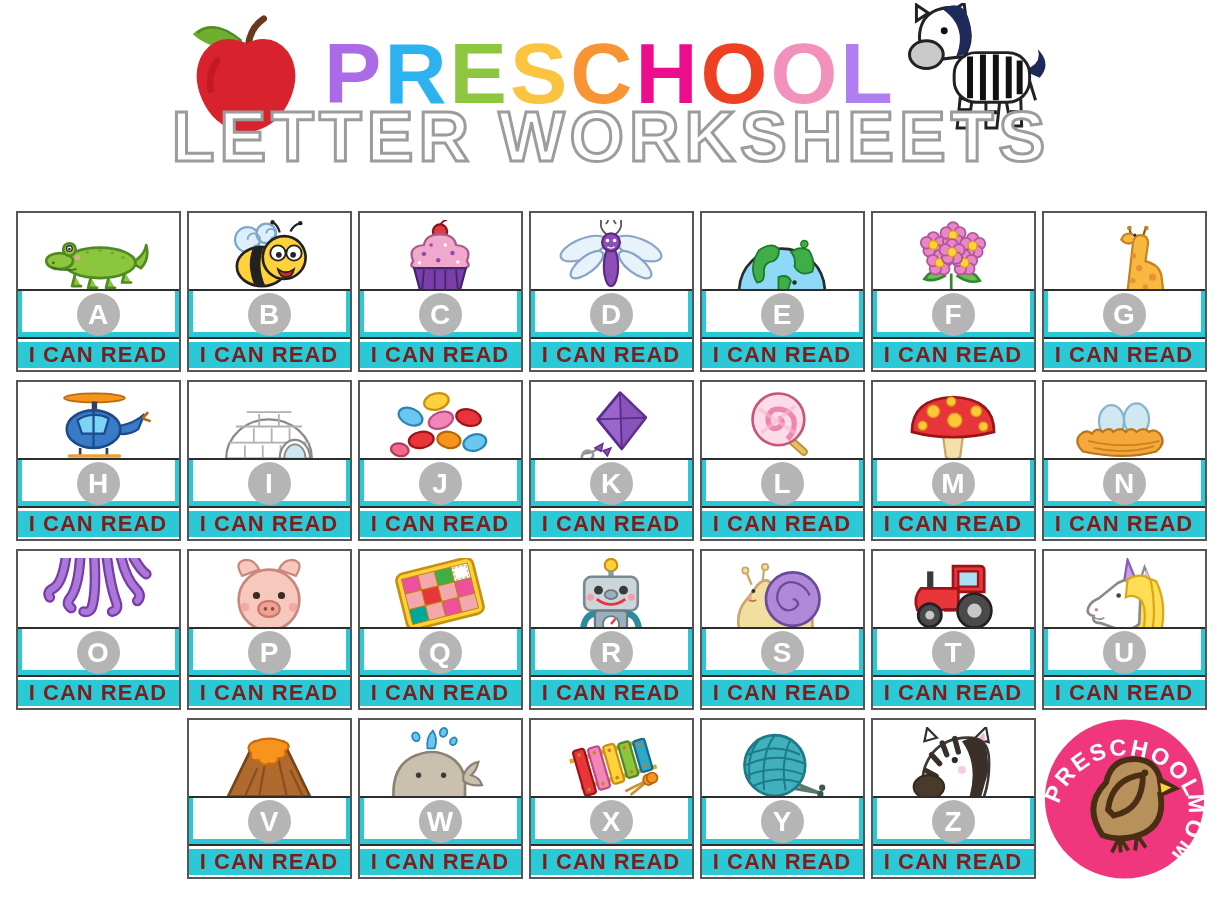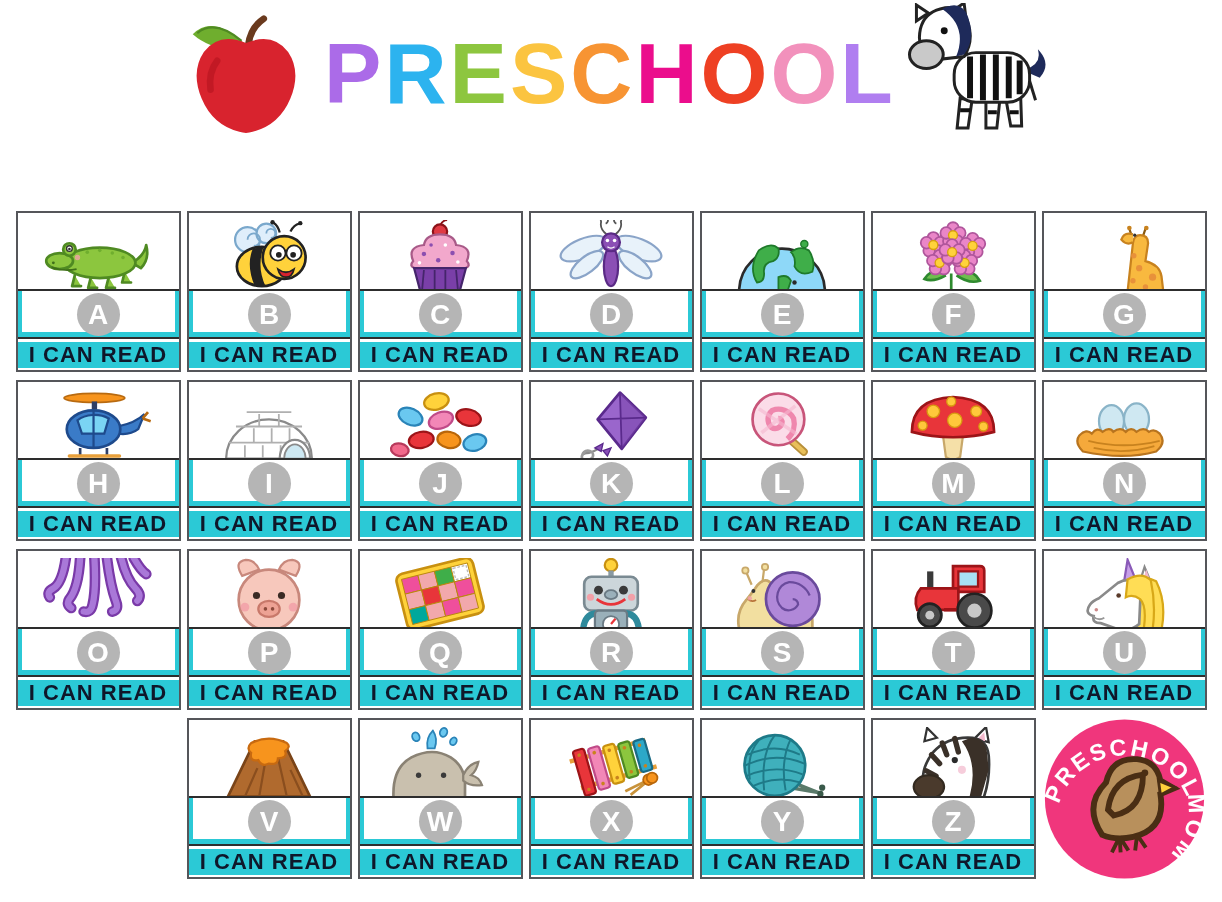--- a/index.html
+++ b/index.html
@@ -31,21 +31,21 @@
     position:absolute;left:4px;right:4px;top:0;bottom:5px;background:#fff;
     display:flex;align-items:center;justify-content:center;
   }
   .letter-circle{
     width:43px;height:43px;margin-top:6px;border-radius:50%;background:var(--circle-gray);
     color:#fff;font-weight:bold;font-size:28px;display:flex;align-items:center;justify-content:center;
   }
   .banner{
     height:31px;background:var(--teal);border-top:2px solid #2d2d2d;
     box-shadow:inset 0 3px 0 #ffffff, inset 0 -2px 0 #ffffff;
-    color:#0f172a;font-weight:bold;font-size:22px;letter-spacing:1px;
+    color:#7f1d1d;font-weight:bold;font-size:22px;letter-spacing:1px;
     display:flex;align-items:center;justify-content:center;white-space:nowrap;
   }
   .logo-cell{grid-column:7;grid-row:4;display:flex;align-items:center;justify-content:center;}
   .logo-cell svg{width:168px;height:168px;}
 </style>
 </head>
 <body>
 
 <div class="header">
   <div class="title-row">
@@ -77,20 +77,21 @@
         </g>
         <path d="M28 10 l-12 -8 l0 16 Z" fill="#fff" stroke="#222" stroke-width="3"></path>
         <path d="M52 8 l12 -8 l2 16 Z" fill="#fff" stroke="#222" stroke-width="3"></path>
         <path d="M40 6 q22 -6 28 14 q6 18 -4 34 l-36 4 q-12 -14 -8 -32 q4 -16 20 -20 Z" fill="#fff" stroke="#222" stroke-width="3"></path>
         <path d="M46 4 q16 -6 22 10 q8 22 -4 38 l-8 2 q12 -30 -14 -48 Z" fill="#1e2a5a"></path>
         <ellipse cx="26" cy="52" rx="17" ry="14" fill="#c9c9c9" stroke="#222" stroke-width="3"></ellipse>
         <circle cx="44" cy="28" r="3.5" fill="#111"></circle>
       </svg>
     </div>
   </div>
+  <div class="subtitle">LETTER WORKSHEETS</div>
 </div>
 
 <div class="grid">
   <div class="logo-cell">
     <svg viewBox="0 0 170 170">
       <circle cx="85" cy="85" r="82" fill="#f0367c"></circle>
       <defs>
         <path id="arcT" d="M 16 98 A 70 70 0 0 1 152 90"></path>
         <path id="arcM" d="M 142 62 A 66 66 0 0 1 130 144"></path>
       </defs>

